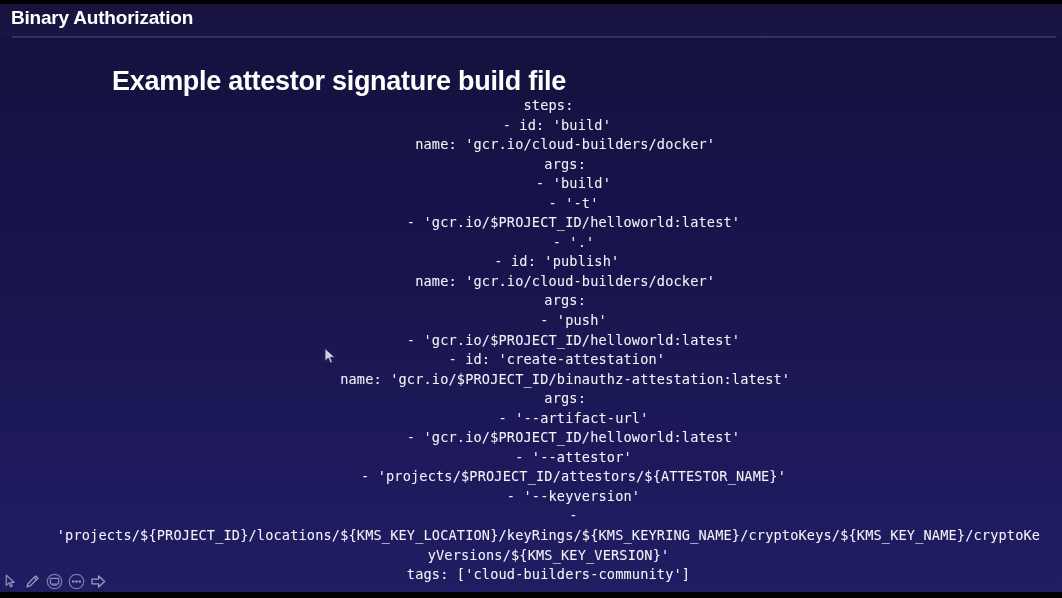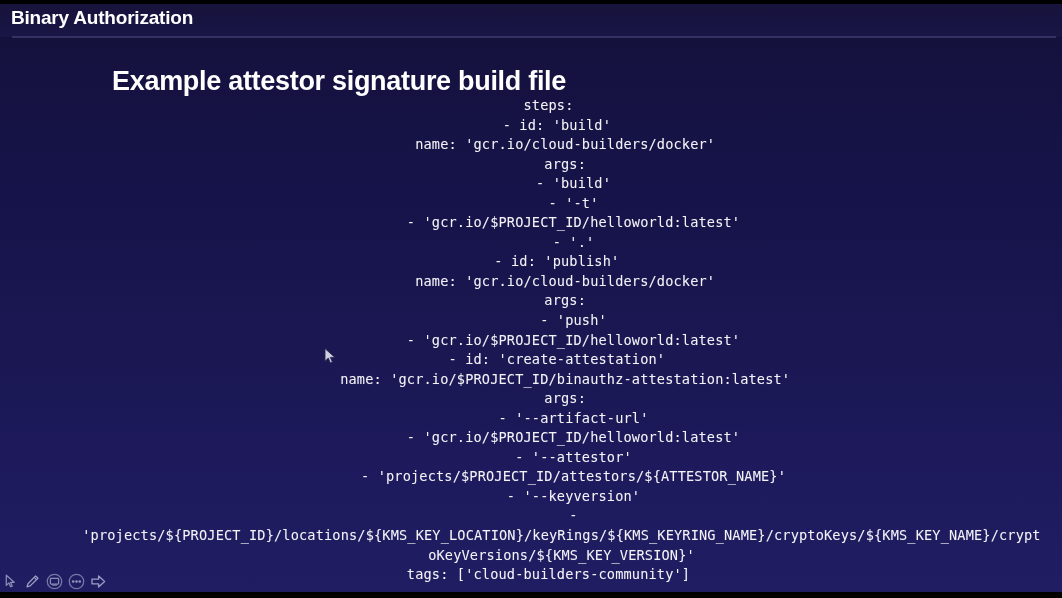--- a/index.html
+++ b/index.html
@@ -126,21 +126,20 @@
     white-space: pre;
     min-height: 19.55px;
     text-align: center;
   }
 
   
   .code-line.wrap {
     white-space: pre-wrap;
     word-break: break-all;
     overflow-wrap: anywhere;
-    margin-left: 26px;
   }
 
   
   .mouse-cursor {
     position: absolute;
     left: 324px;
     top: 344px;
     width: 13px;
     height: 16px;
     z-index: 5;

